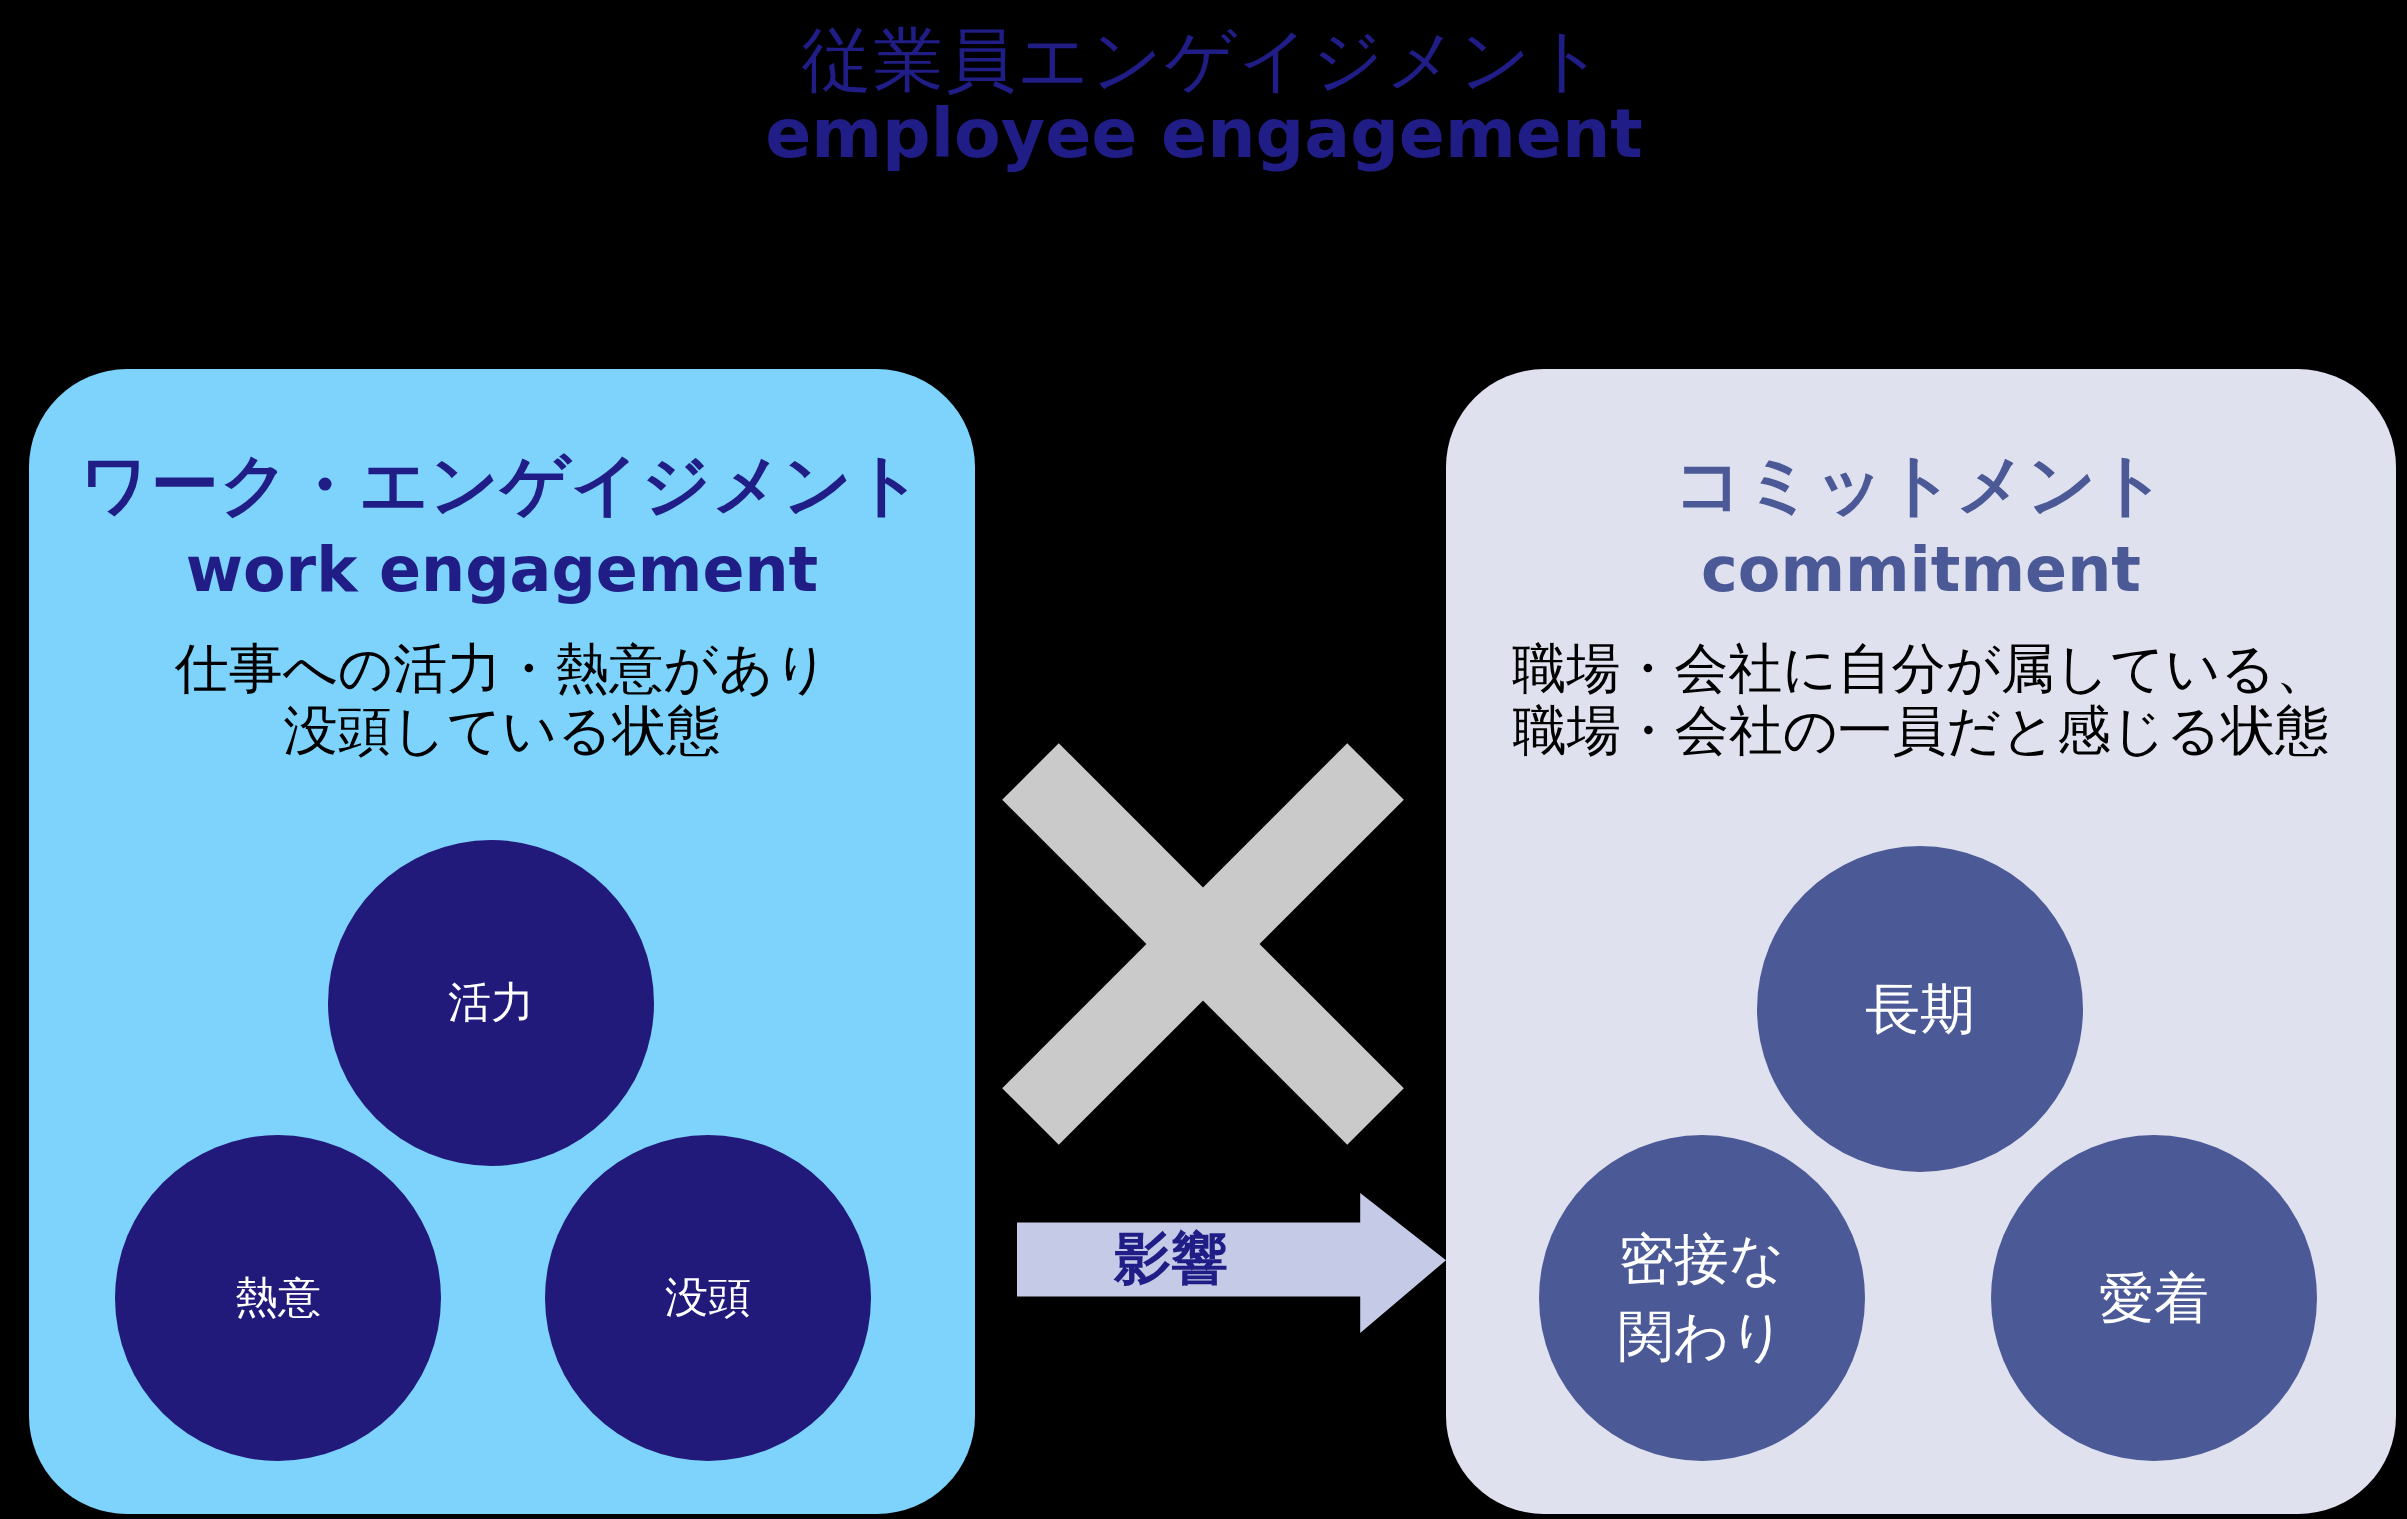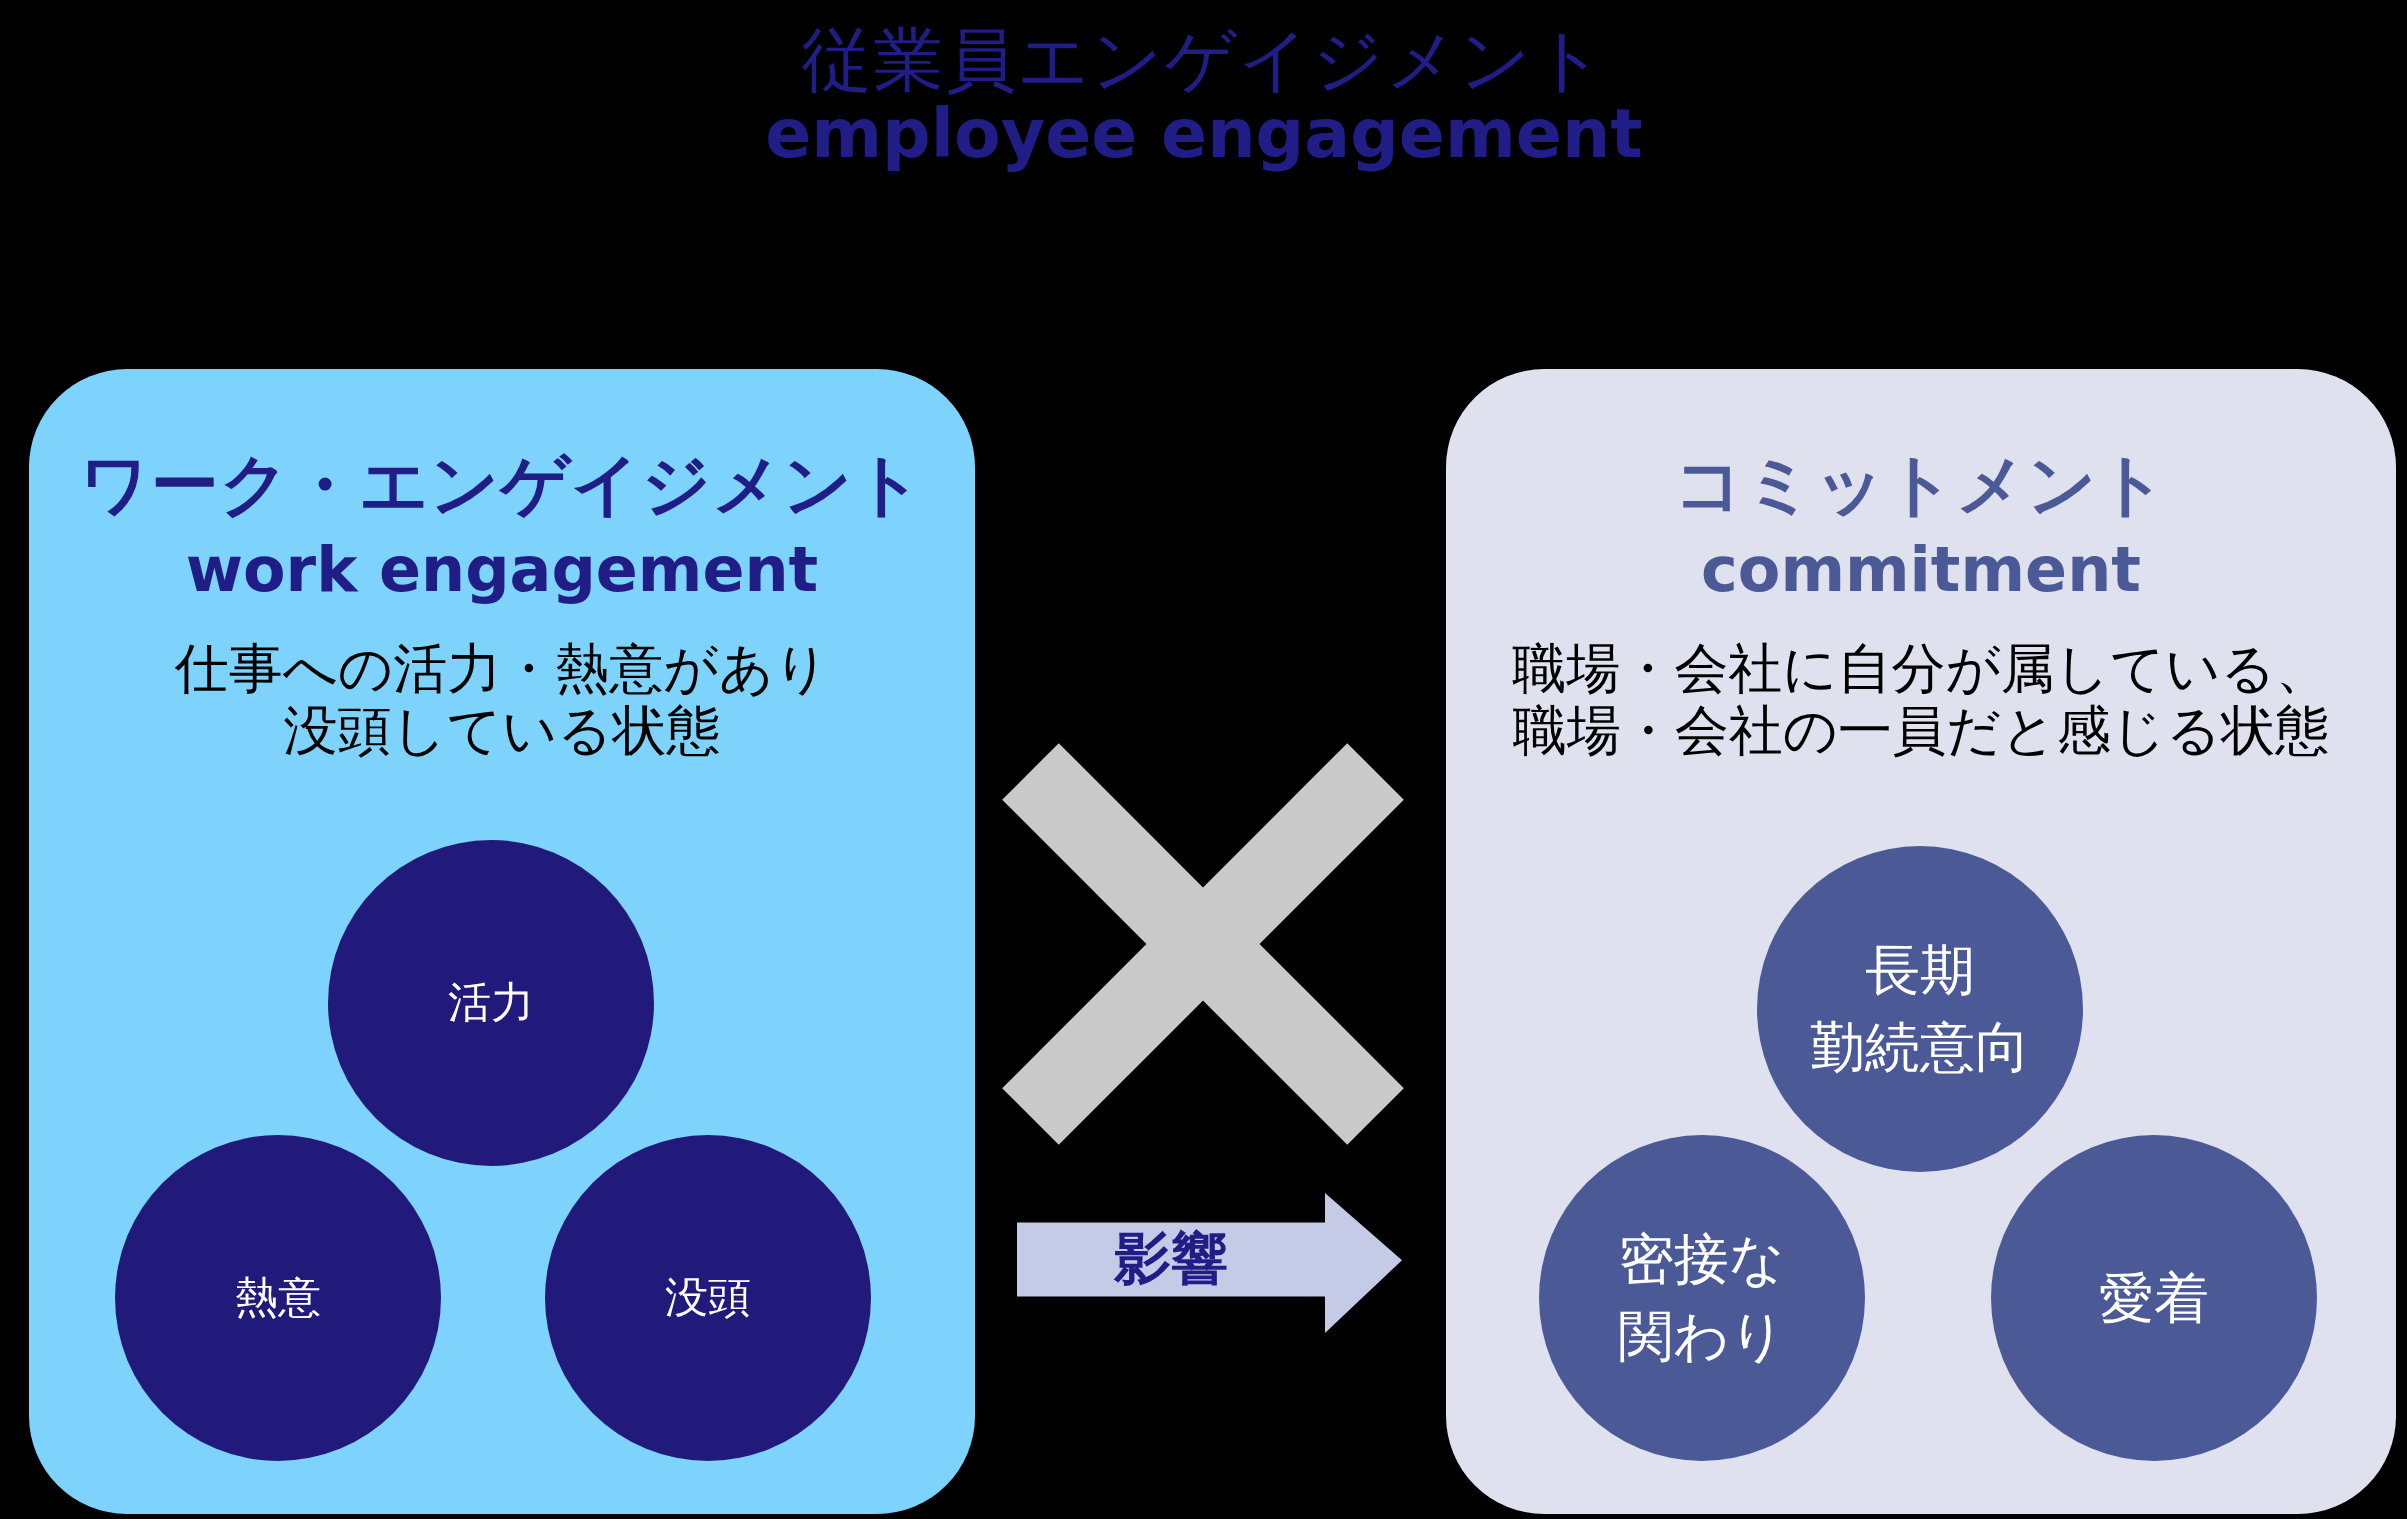--- a/index.html
+++ b/index.html
@@ -35,21 +35,21 @@
   .c-l-br{left:516px;top:766px;}
   .c-r-top{left:311px;top:477px;}
   .c-r-bl{left:93px;top:766px;}
   .c-r-br{left:545px;top:766px;}
   
   .multiply{position:absolute;left:1029px;top:770px;width:347px;height:347px;}
   .multiply .bar{position:absolute;left:50%;top:50%;width:488px;height:80px;background:#cacaca;}
   .multiply .bar.b1{transform:translate(-50%,-50%) rotate(45deg);}
   .multiply .bar.b2{transform:translate(-50%,-50%) rotate(-45deg);}
   
-  .arrow{position:absolute;left:1017px;top:1193px;width:385px;height:140px;}
+  .arrow{position:absolute;left:1017px;top:1193px;width:385px;height:140px;padding-left:44px;}
   .arrow .shape{position:absolute;inset:0;background:#c5cae6;
     clip-path:polygon(0% 21%,80% 21%,80% 0%,100% 48%,80% 100%,80% 74%,0% 74%);}
   .arrow .label{position:absolute;left:0;top:29px;width:308px;height:75px;
     display:flex;align-items:center;justify-content:center;
     font-size:57px;font-weight:600;color:#201d87;}
 </style>
 </head>
 <body>
 
 <div class="canvas">
@@ -89,21 +89,20 @@
 
   <section class="box right">
     <div class="box-title-ja">コミットメント</div>
     <div class="box-title-en">commitment</div>
     <div class="box-desc">
       <div>職場・会社に自分が属している、</div>
       <div>職場・会社の一員だと感じる状態</div>
     </div>
     <div class="circle c-r-top">
       <span>長期</span>
-      <span>勤続意向</span>
     </div>
     <div class="circle c-r-bl">
       <span>密接な</span>
       <span>関わり</span>
     </div>
     <div class="circle c-r-br">
       <span>愛着</span>
     </div>
   </section>
 

